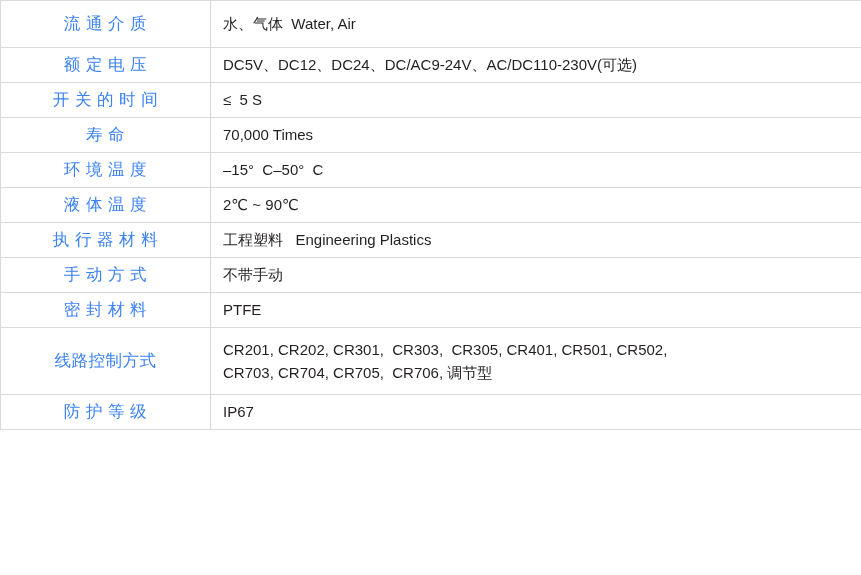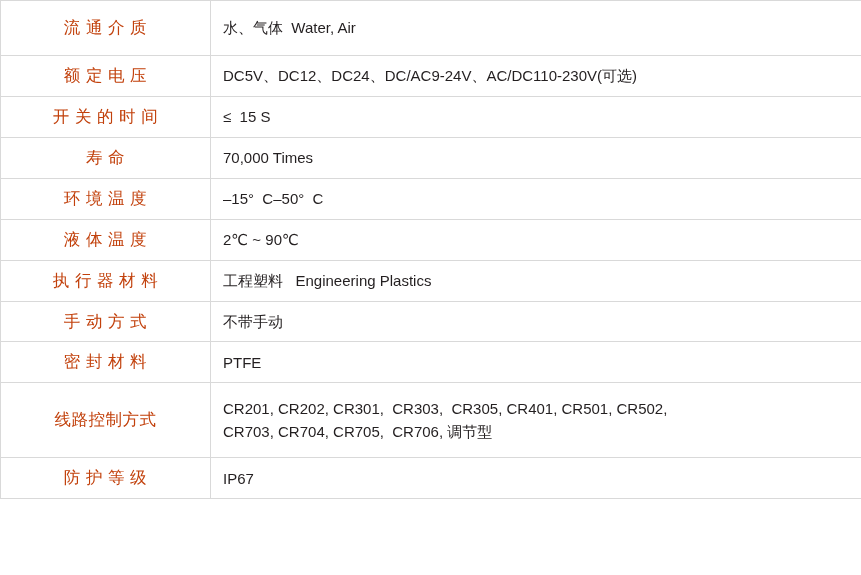--- a/index.html
+++ b/index.html
@@ -27,23 +27,23 @@
   }
   #spec-table td {
     border: 1px solid #d9d9d9;
     padding: 0;
     vertical-align: middle;
   }
   
   #spec-table td.label {
     text-align: center;
     font-size: 16.5px;
-    color: #c2410c;
+    color: #3b82f6;
     letter-spacing: 0.5px;
-    padding: 8px 6px;
+    padding: 0 6px;
     line-height: 1.45;
   }
   #spec-table td.value {
     text-align: left;
     font-size: 15px;
     color: #231f20;
     padding: 4px 0 4px 12px;
     line-height: 1.55;
     margin-left: 16px;
   }
@@ -79,21 +79,21 @@
       <td class="value">
         <span class="line">DC5V、DC12、DC24、DC/AC9-24V、AC/DC110-230V(可选)</span>
       </td>
     </tr>
 
 
 
     <tr>
       <td class="label">开 关 的 时 间</td>
       <td class="value">
-        <span class="line">≤  15 S</span>
+        <span class="line">≤  5 S</span>
       </td>
     </tr>
 
     <tr>
       <td class="label">寿            命</td>
       <td class="value">
         <span class="line">70,000 Times</span>
       </td>
     </tr>
 

